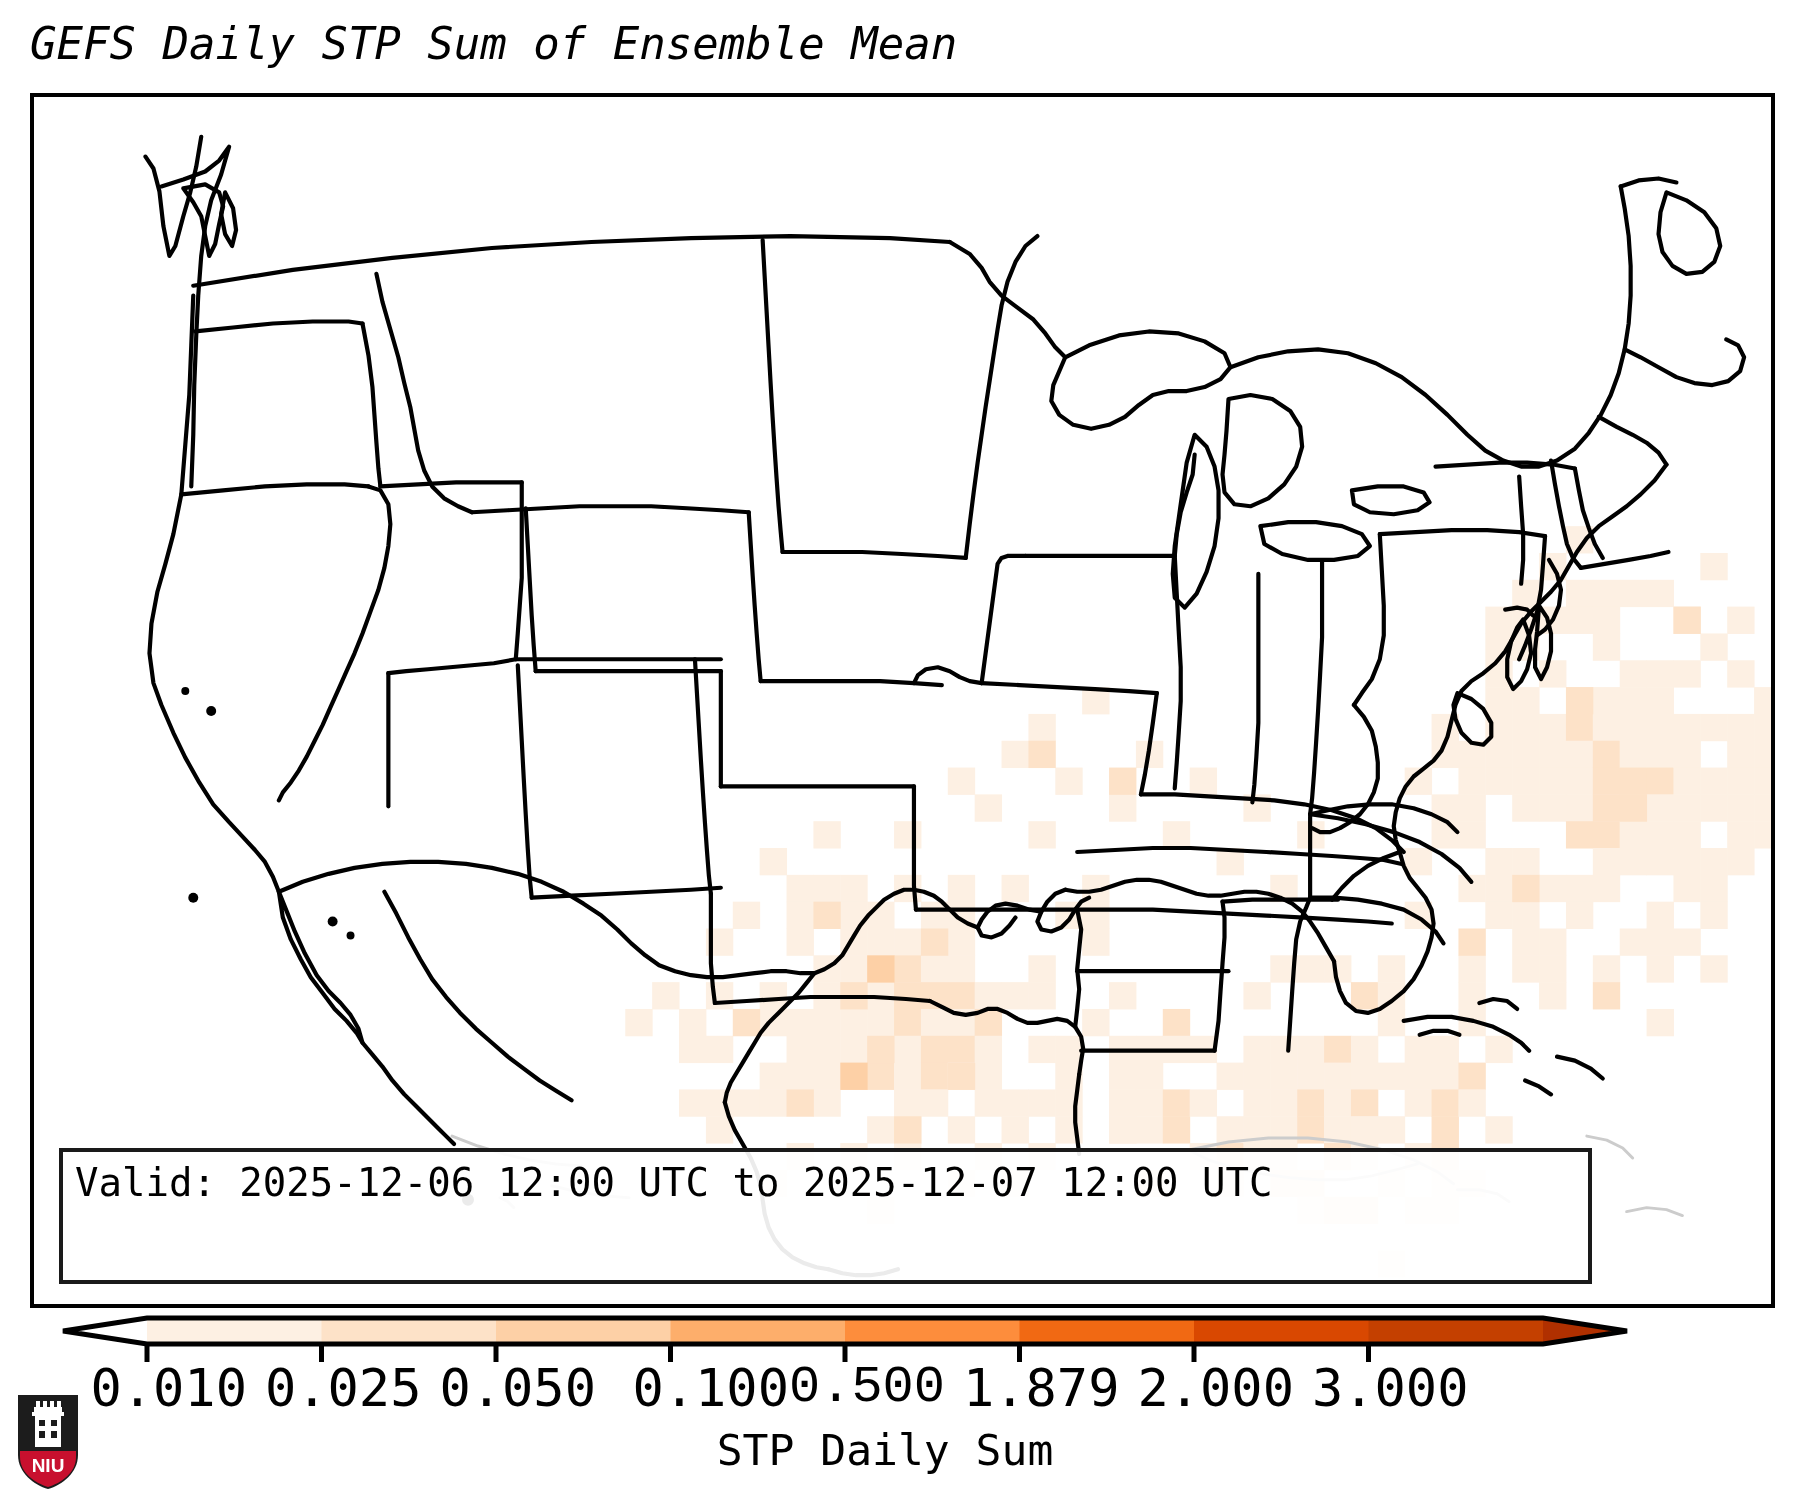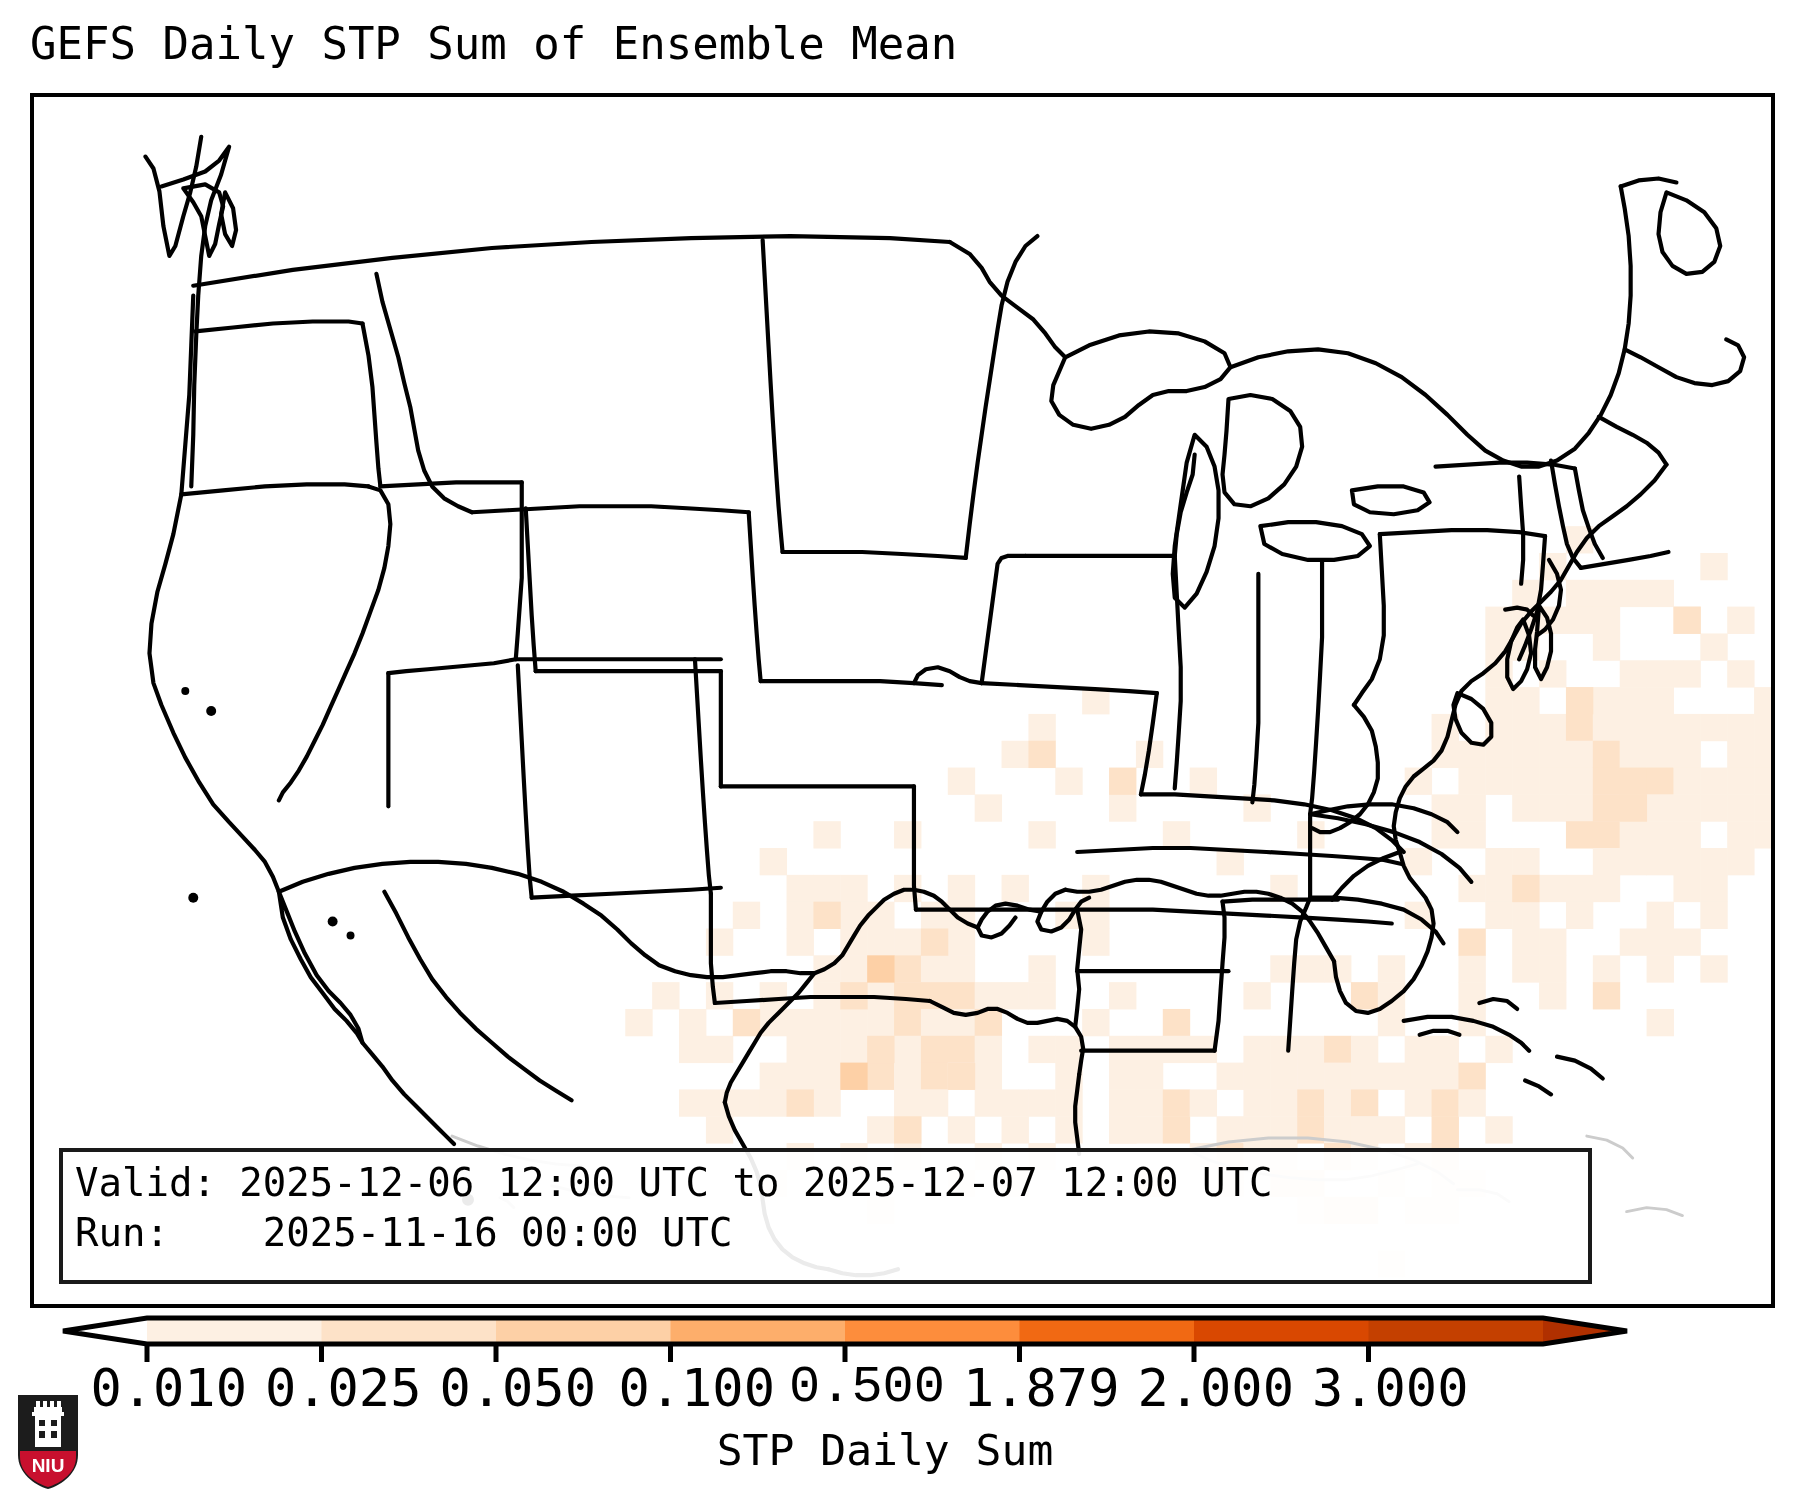--- a/index.html
+++ b/index.html
@@ -15,20 +15,21 @@
 
   
   #title {
     position: absolute;
     left: 30px; top: 16px;
     font-size: 44px;
     line-height: 56px;
     color: #000000;
     letter-spacing: 0px;
     white-space: pre;
+    font-style: italic;
   }
 
   
   #map-frame {
     position: absolute;
     left: 30px; top: 93px;
     width: 1745px; height: 1215px;
     border: 4px solid #000000;
     box-sizing: border-box;
     background: #ffffff;
@@ -709,21 +710,20 @@
       <circle cx="160" cy="806" r="5"></circle>
       <circle cx="300" cy="830" r="5"></circle>
       <circle cx="318" cy="844" r="4"></circle>
       <circle cx="436" cy="1110" r="6"></circle>
     </g>
   </svg>
 </div>
 
 <div id="info-box">
   <div class="info-line">Valid: 2025-12-06 12:00 UTC to 2025-12-07 12:00 UTC</div>
-  <div class="info-line">Run:    2025-11-16 00:00 UTC</div>
 </div>
 
 <div id="colorbar-wrap">
   <svg id="cbar-svg" width="1803" height="110" viewBox="0 0 1803 110">
     <g id="cbar-segments">
         <path d="M147 10 L147 36 L63 23 Z" fill="#ffffff"></path>
         <rect x="147" y="10" width="175.1" height="26" fill="#fdf0e3"></rect>
         <rect x="321.5" y="10" width="175.1" height="26" fill="#fde2c8"></rect>
         <rect x="496" y="10" width="175.1" height="26" fill="#fdd0a6"></rect>
         <rect x="670.5" y="10" width="175.1" height="26" fill="#fdae6b"></rect>
@@ -744,21 +744,21 @@
         <line x1="845" x2="845" y1="36" y2="54" stroke="#000000" stroke-width="5"></line>
         <line x1="1019.5" x2="1019.5" y1="36" y2="54" stroke="#000000" stroke-width="5"></line>
         <line x1="1194" x2="1194" y1="36" y2="54" stroke="#000000" stroke-width="5"></line>
         <line x1="1368.5" x2="1368.5" y1="36" y2="54" stroke="#000000" stroke-width="5"></line>
       </g>
   </svg>
   <div id="cbar-labels">
       <div class="cbar-label" style="left: 47px; top: 58px;">0.010</div>
       <div class="cbar-label" style="left: 221.5px; top: 58px;">0.025</div>
       <div class="cbar-label" style="left: 396px; top: 58px;">0.050</div>
-      <div class="cbar-label" style="left: 575px; top: 58px;">0.100</div>
+      <div class="cbar-label" style="left: 589px; top: 58px;">0.100</div>
       <div class="cbar-label" style="left: 745px; top: 58px; font-family: Liberation Mono, monospace;">0.500</div>
       <div class="cbar-label" style="left: 919.5px; top: 58px;">1.879</div>
       <div class="cbar-label" style="left: 1094px; top: 58px;">2.000</div>
       <div class="cbar-label" style="left: 1268.5px; top: 58px;">3.000</div>
     </div>
 </div>
 
 <div id="cbar-axis-title">STP Daily Sum</div>
 
 <div id="niu-logo">

